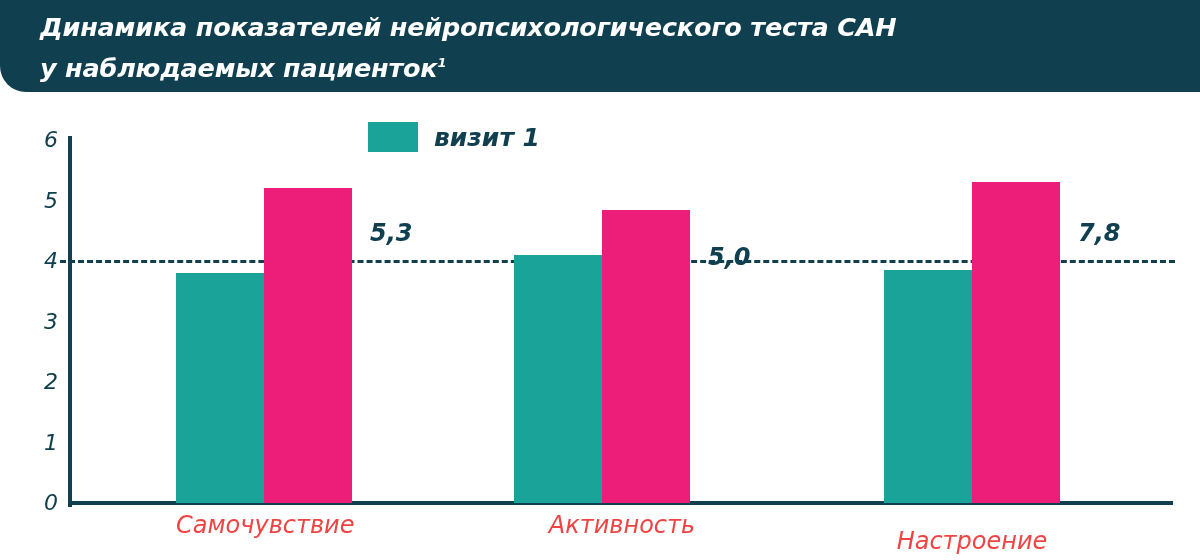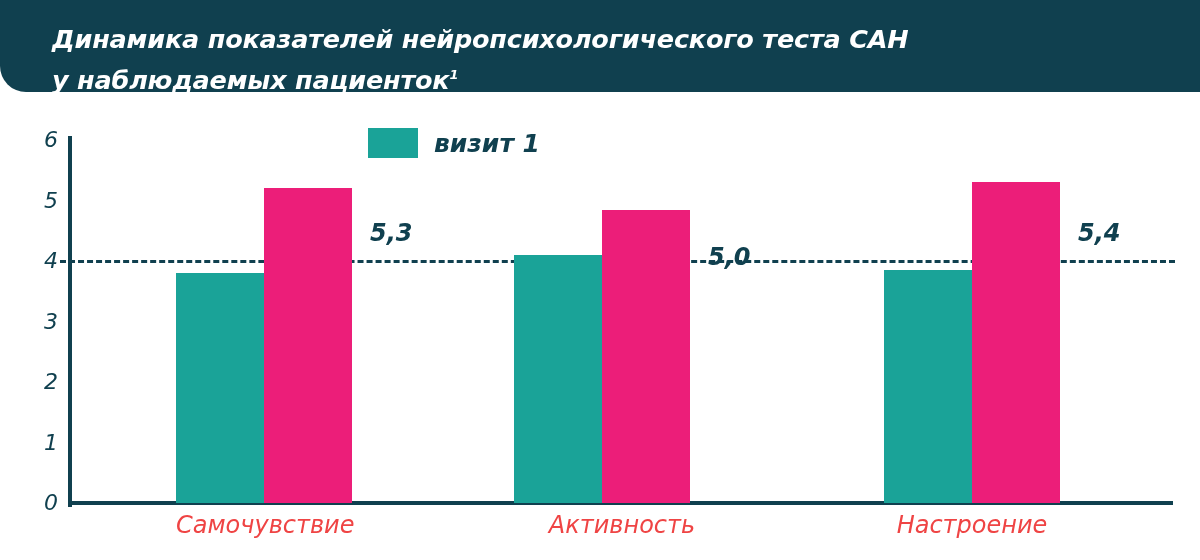--- a/index.html
+++ b/index.html
@@ -29,21 +29,21 @@
   }
   #header-title {
     color: #ffffff;
     font-family: "DejaVu Sans", sans-serif;
     font-style: italic;
     font-weight: bold;
     font-size: 25.5px;
     line-height: 35px;
     letter-spacing: -0.2px;
     white-space: pre-line;
-    margin: 12px;
+    margin: 0;
   }
   #header-title sup {
     font-size: 13px;
     vertical-align: super;
     font-weight: bold;
   }
 
   
   #chart-area {
     position: absolute;
@@ -122,21 +122,20 @@
   }
 
   
   #legend {
     position: absolute;
     left: 368px;
     top: 30px;
     display: flex;
     align-items: center;
     gap: 56px;
-    margin-top: 6px;
   }
   .legend-item {
     display: flex;
     align-items: center;
     gap: 16px;
   }
   .legend-swatch {
     width: 50px;
     height: 30px;
   }
@@ -182,20 +181,20 @@
 
   <div id="bars-layer">
       <div class="bar visit1" style="left: 176px; width: 88px; height: 229.9px; background: rgb(26, 163, 152);"></div>
       <div class="bar visit4" style="left: 264px; width: 88px; height: 314.6px; background: rgb(236, 30, 121);"></div>
       <div class="bar visit1" style="left: 514px; width: 88px; height: 248.05px; background: rgb(26, 163, 152);"></div>
       <div class="bar visit4" style="left: 602px; width: 88px; height: 293.425px; background: rgb(236, 30, 121);"></div>
       <div class="bar visit1" style="left: 884px; width: 88px; height: 232.925px; background: rgb(26, 163, 152);"></div>
       <div class="bar visit4" style="left: 972px; width: 88px; height: 320.65px; background: rgb(236, 30, 121);"></div>
       <div class="value-label" style="left: 370px; top: 127px;">5,3</div>
       <div class="value-label" style="left: 708px; top: 127px; margin-top: 24px;">5,0</div>
-      <div class="value-label" style="left: 1078px; top: 127px;">5,4</div>
+      <div class="value-label" style="left: 1078px; top: 127px;">7,8</div>
     </div>
   <div id="labels-layer">
       <div class="cat-label" style="left: 176px; width: 176px;">Самочувствие</div>
       <div class="cat-label" style="left: 534px; width: 176px;">Активность</div>
-      <div class="cat-label" style="left: 884px; width: 176px;">Настроение</div>
+      <div class="cat-label" style="left: 884px; width: 176px; margin-top: 16px;">Настроение</div>
     </div>
 </div>
 
 </body></html>

